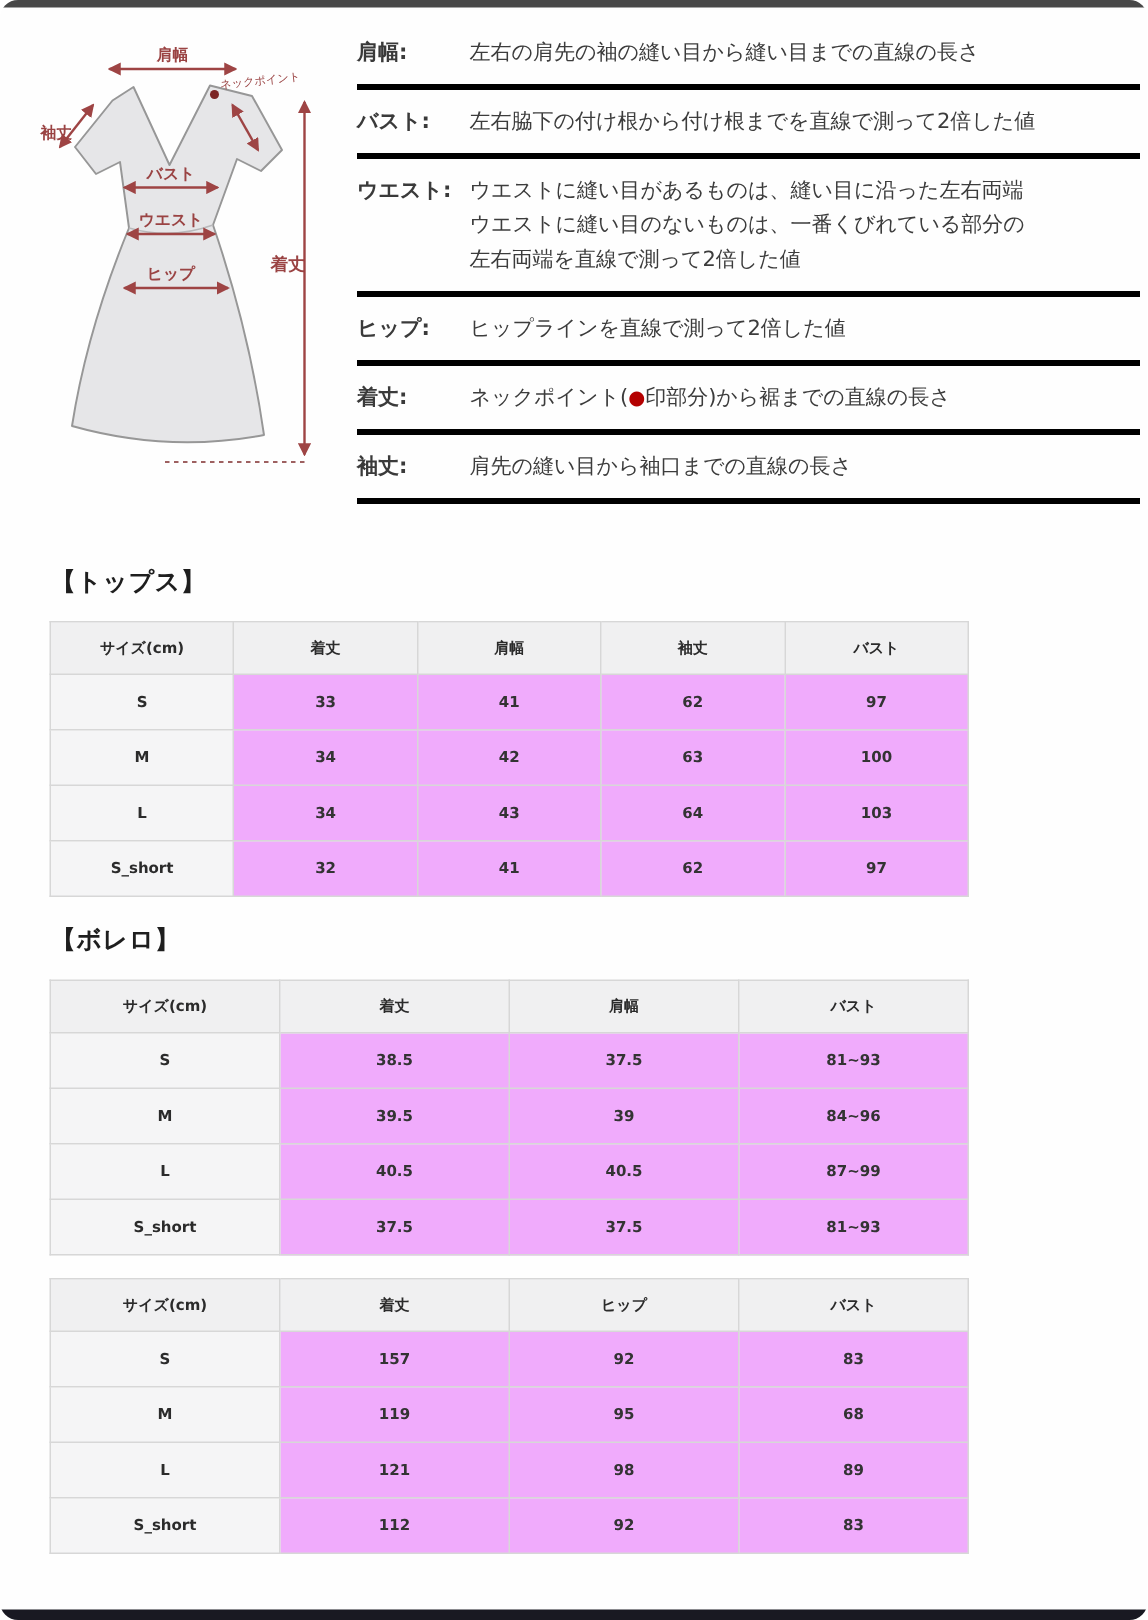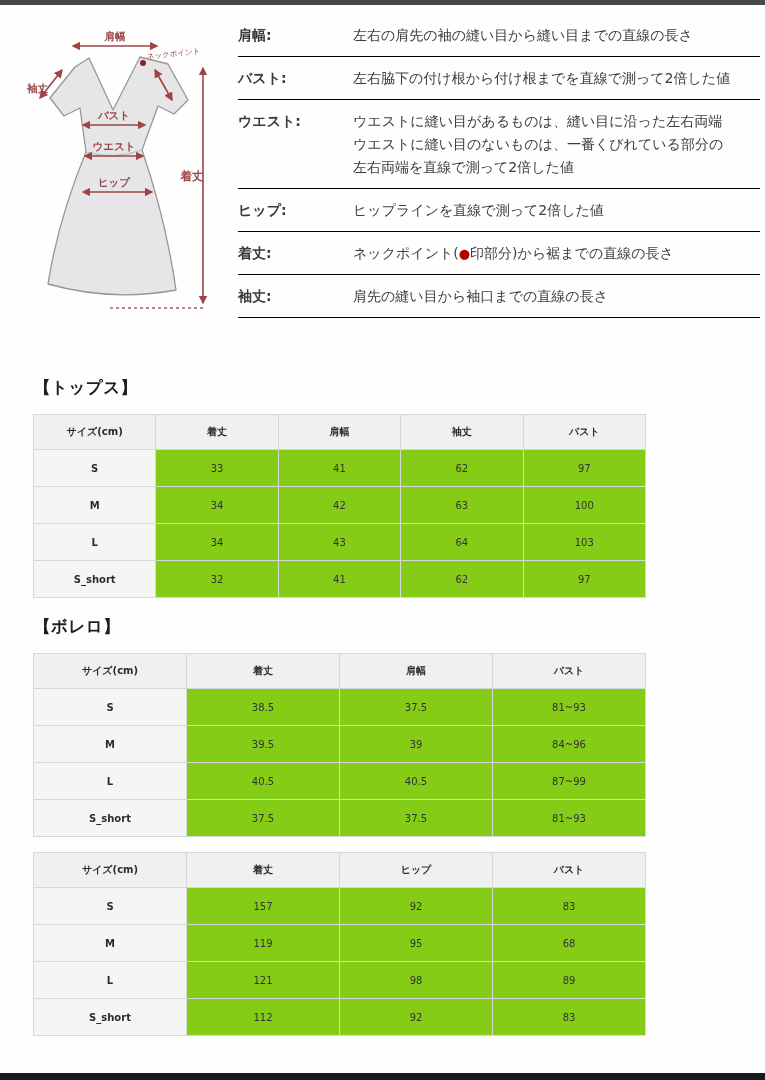--- a/index.html
+++ b/index.html
@@ -3,48 +3,48 @@
 <meta charset="utf-8">
 <style>
   * { box-sizing: border-box; }
   html,body { margin:0; padding:0; }
   body {
     width:765px; height:1080px;
     background:#ffffff;
     font-family:"DejaVu Sans","Liberation Sans",sans-serif;
     color:#333;
   }
-  .page { position:relative; width:765px; height:1080px; background:#fefefe; overflow:hidden; }
+  .page { position:relative; width:765px; height:1080px; background:#fefefe; overflow:hidden;border-radius:12px; }
   .top-bar { position:absolute; top:0; left:0; width:765px; height:5px; background:#484848; }
   .bottom-bar { position:absolute; bottom:0; left:0; width:765px; height:7px; background:#191922; }
 
   
   .diagram-wrap { position:absolute; left:26px; top:10px; width:212px; height:322px; }
   .diagram-wrap svg { display:block; }
   .diag-label { font-size:10.5px; fill:#9a4343; font-weight:bold; }
   .diag-label-small { font-size:7.5px; fill:#9a4343; }
   .diag-label-big { font-size:11.5px; fill:#9a4343; font-weight:bold; }
 
   
   .definitions { position:absolute; left:238px; top:14px; width:522px; font-size:14px; color:#3c3c3c; }
-  .def-row { display:flex; align-items:flex-start; padding:10px 0 9px 0; border-bottom:1px solid #000000; line-height:23px;gap:40px; }
+  .def-row { display:flex; align-items:flex-start; padding:10px 0 9px 0; border-bottom:4px solid #000000; line-height:23px; }
   .def-term { width:75px; flex:none; font-weight:bold; color:#3a3a3a; }
   .def-text { flex:1; }
   .red-dot { color:#b40000; font-size:13px; }
 
   
   .size-section { position:absolute; left:17px; width:745px;margin-left:16px; }
   .section-title { margin:0 0 15px 1px; font-size:16.5px; font-weight:bold; color:#1e1e1e; letter-spacing:0.5px; }
   table.size-table { border-collapse:collapse; width:613px; table-layout:fixed; font-size:10px; }
   table.size-table th, table.size-table td {
     border:1px solid #d7d7d7; text-align:center; padding:0; vertical-align:middle;
   }
   table.size-table thead th { background:#f0f0f1; height:35px; font-weight:bold; color:#2b2b2b; }
   table.size-table tbody th { background:#f5f5f6; height:37px; font-weight:bold; color:#2b2b2b; }
-  table.size-table tbody td { background:#84cc16; height:37px; font-weight:normal; color:#333; }
+  table.size-table tbody td { background:#f0abfc; height:37px; font-weight:bold; color:#333; }
   .pos-tops { top:377px; }
   .pos-bolero { top:616px; }
   .pos-onepiece { top:852px; }
 </style>
 </head>
 <body>
 
 <div class="page">
   <div class="top-bar"></div>
 

